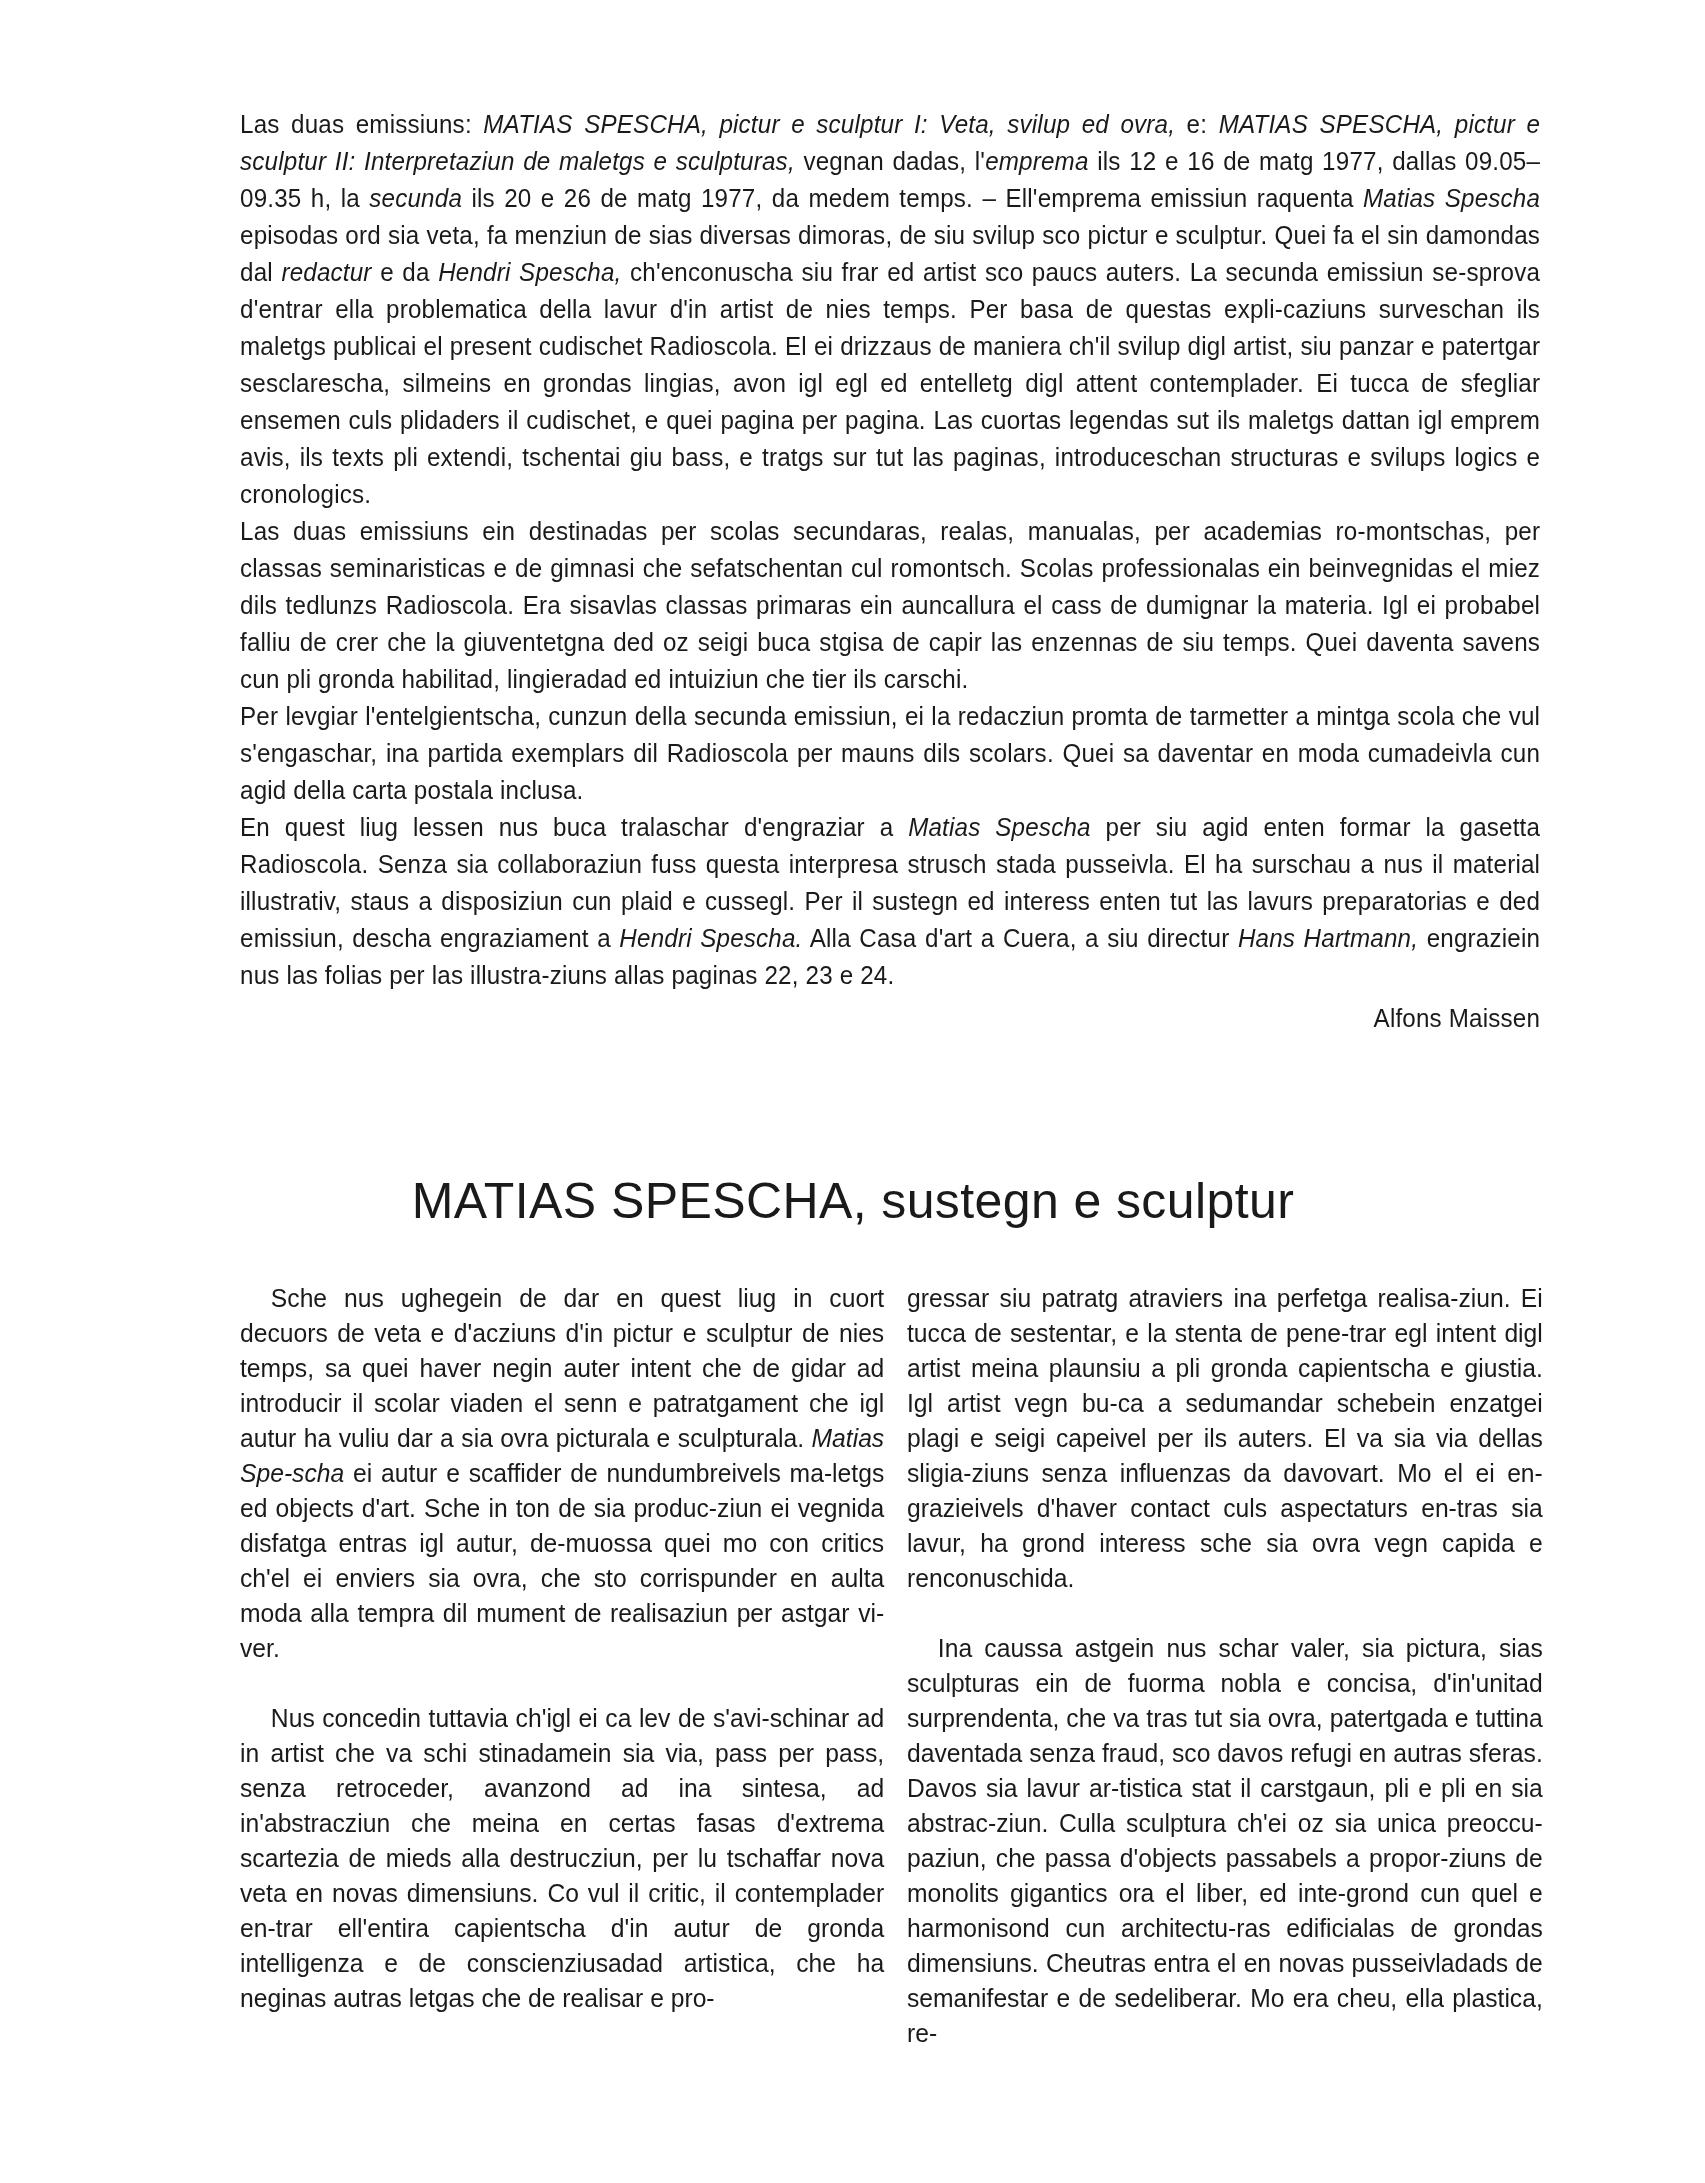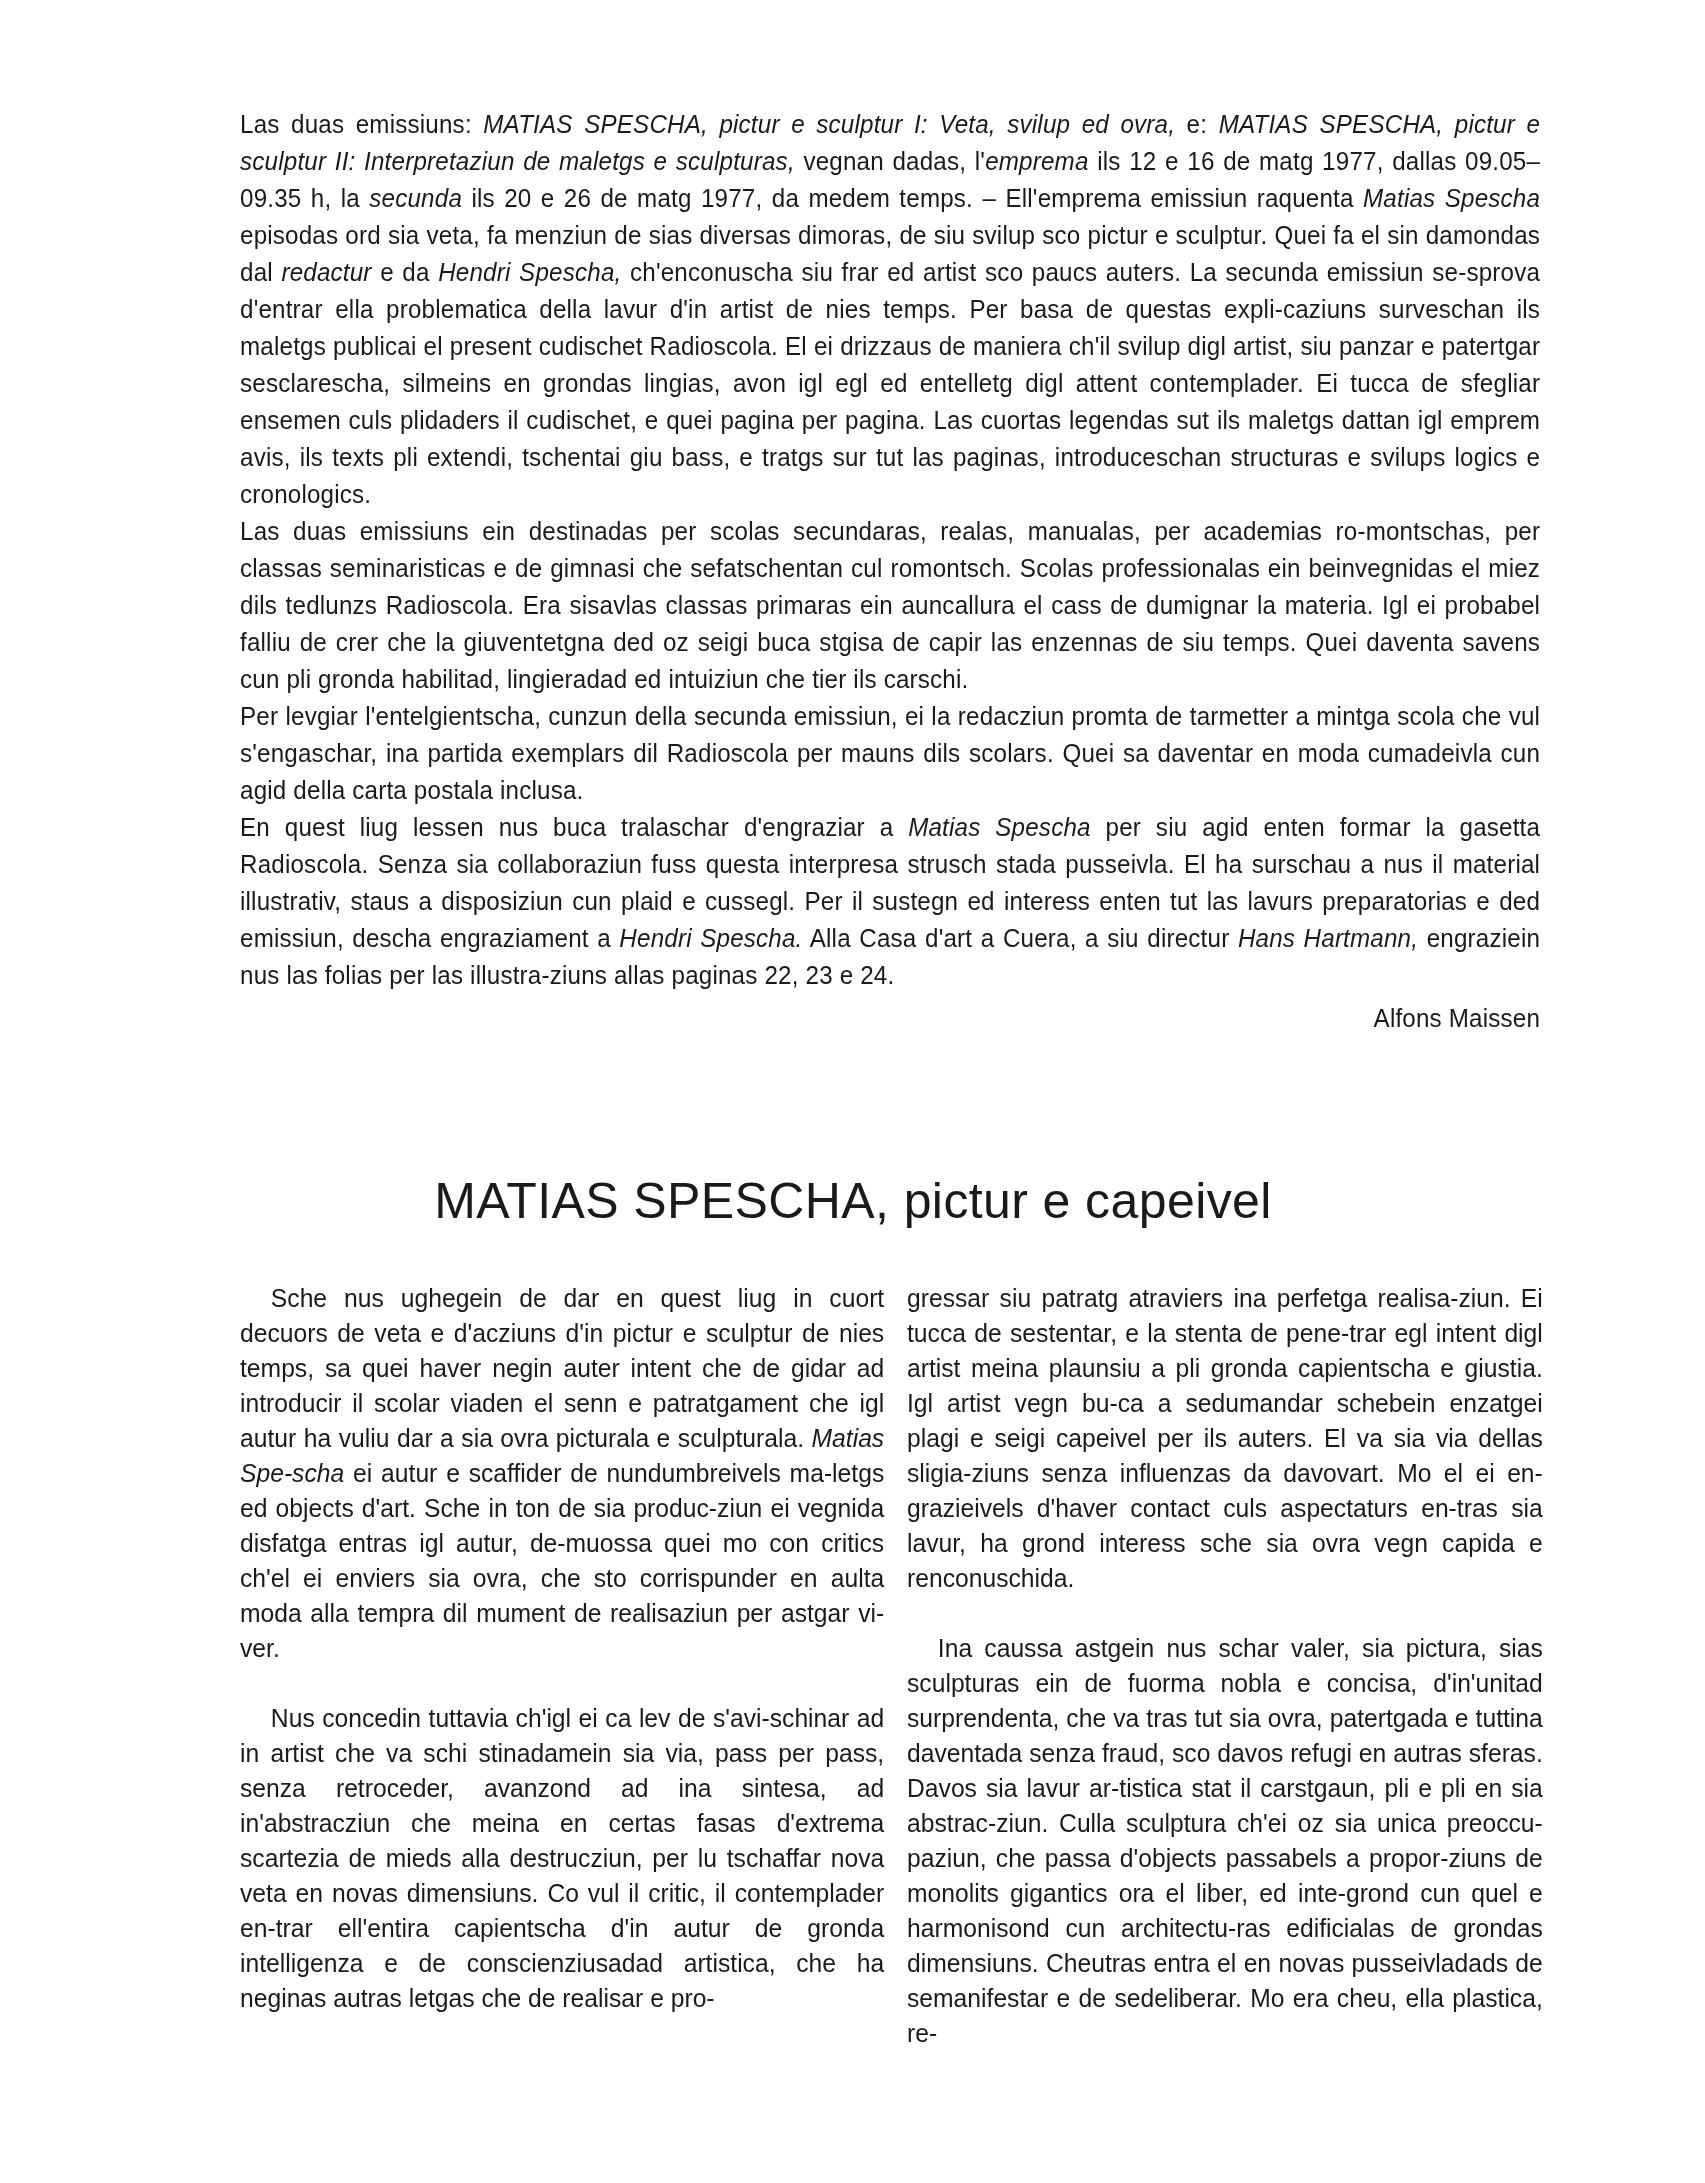--- a/index.html
+++ b/index.html
@@ -84,21 +84,21 @@
 <div class="page">
 
   <section class="intro">
     <p><span>Las duas emissiuns: </span><span class="it">MATIAS SPESCHA, pictur e sculptur I: Veta, svilup ed ovra,</span><span> e: </span><span class="it">MATIAS SPESCHA, pictur e sculptur II: Interpretaziun de maletgs e sculpturas,</span><span> vegnan dadas, l'</span><span class="it">emprema</span><span> ils 12 e 16 de matg 1977, dallas 09.05–09.35 h, la </span><span class="it">secunda</span><span> ils 20 e 26 de matg 1977, da medem temps. – Ell'emprema emissiun raquenta </span><span class="it">Matias Spescha</span><span> episodas ord sia veta, fa menziun de sias diversas dimoras, de siu svilup sco pictur e sculptur. Quei fa el sin damondas dal </span><span class="it">redactur</span><span> e da </span><span class="it">Hendri Spescha,</span><span> ch'enconuscha siu frar ed artist sco paucs auters. La secunda emissiun se-sprova d'entrar ella problematica della lavur d'in artist de nies temps. Per basa de questas expli-caziuns surveschan ils maletgs publicai el present cudischet Radioscola. El ei drizzaus de maniera ch'il svilup digl artist, siu panzar e patertgar sesclarescha, silmeins en grondas lingias, avon igl egl ed entelletg digl attent contemplader. Ei tucca de sfegliar ensemen culs plidaders il cudischet, e quei pagina per pagina. Las cuortas legendas sut ils maletgs dattan igl emprem avis, ils texts pli extendi, tschentai giu bass, e tratgs sur tut las paginas, introduceschan structuras e svilups logics e cronologics.</span></p>
     <p><span>Las duas emissiuns ein destinadas per scolas secundaras, realas, manualas, per academias ro-montschas, per classas seminaristicas e de gimnasi che sefatschentan cul romontsch. Scolas professionalas ein beinvegnidas el miez dils tedlunzs Radioscola. Era sisavlas classas primaras ein auncallura el cass de dumignar la materia. Igl ei probabel falliu de crer che la giuventetgna ded oz seigi buca stgisa de capir las enzennas de siu temps. Quei daventa savens cun pli gronda habilitad, lingieradad ed intuiziun che tier ils carschi.</span></p>
     <p><span>Per levgiar l'entelgientscha, cunzun della secunda emissiun, ei la redacziun promta de tarmetter a mintga scola che vul s'engaschar, ina partida exemplars dil Radioscola per mauns dils scolars. Quei sa daventar en moda cumadeivla cun agid della carta postala inclusa.</span></p>
     <p><span>En quest liug lessen nus buca tralaschar d'engraziar a </span><span class="it">Matias Spescha</span><span> per siu agid enten formar la gasetta Radioscola. Senza sia collaboraziun fuss questa interpresa strusch stada pusseivla. El ha surschau a nus il material illustrativ, staus a disposiziun cun plaid e cussegl. Per il sustegn ed interess enten tut las lavurs preparatorias e ded emissiun, descha engraziament a </span><span class="it">Hendri Spescha.</span><span> Alla Casa d'art a Cuera, a siu directur </span><span class="it">Hans Hartmann,</span><span> engraziein nus las folias per las illustra-ziuns allas paginas 22, 23 e 24.</span></p>
     <p class="signature">Alfons Maissen</p>
   </section>
 
-  <h1 class="article-title">MATIAS SPESCHA, pictur e capeivel</h1>
+  <h1 class="article-title">MATIAS SPESCHA, sustegn e sculptur</h1>
 
   <section class="col col-left">
     <p class="indent"><span>Sche nus ughegein de dar en quest liug in cuort decuors de veta e d'acziuns d'in pictur e sculptur de nies temps, sa quei haver negin auter intent che de gidar ad introducir il scolar viaden el senn e patratgament che igl autur ha vuliu dar a sia ovra picturala e sculpturala. </span><span class="it">Matias Spe-scha</span><span> ei autur e scaffider de nundumbreivels ma-letgs ed objects d'art. Sche in ton de sia produc-ziun ei vegnida disfatga entras igl autur, de-muossa quei mo con critics ch'el ei enviers sia ovra, che sto corrispunder en aulta moda alla tempra dil mument de realisaziun per astgar vi-ver.</span></p>
     <p class="indent gap"><span>Nus concedin tuttavia ch'igl ei ca lev de s'avi-schinar ad in artist che va schi stinadamein sia via, pass per pass, senza retroceder, avanzond ad ina sintesa, ad in'abstracziun che meina en certas fasas d'extrema scartezia de mieds alla destrucziun, per lu tschaffar nova veta en novas dimensiuns. Co vul il critic, il contemplader en-trar ell'entira capientscha d'in autur de gronda intelligenza e de conscienziusadad artistica, che ha neginas autras letgas che de realisar e pro-</span></p>
   </section>
 
   <section class="col col-right">
     <p><span>gressar siu patratg atraviers ina perfetga realisa-ziun. Ei tucca de sestentar, e la stenta de pene-trar egl intent digl artist meina plaunsiu a pli gronda capientscha e giustia. Igl artist vegn bu-ca a sedumandar schebein enzatgei plagi e seigi capeivel per ils auters. El va sia via dellas sligia-ziuns senza influenzas da davovart. Mo el ei en-grazieivels d'haver contact culs aspectaturs en-tras sia lavur, ha grond interess sche sia ovra vegn capida e renconuschida.</span></p>
     <p class="indent gap"><span>Ina caussa astgein nus schar valer, sia pictura, sias sculpturas ein de fuorma nobla e concisa, d'in'unitad surprendenta, che va tras tut sia ovra, patertgada e tuttina daventada senza fraud, sco davos refugi en autras sferas. Davos sia lavur ar-tistica stat il carstgaun, pli e pli en sia abstrac-ziun. Culla sculptura ch'ei oz sia unica preoccu-paziun, che passa d'objects passabels a propor-ziuns de monolits gigantics ora el liber, ed inte-grond cun quel e harmonisond cun architectu-ras edificialas de grondas dimensiuns. Cheutras entra el en novas pusseivladads de semanifestar e de sedeliberar. Mo era cheu, ella plastica, re-</span></p>
   </section>

